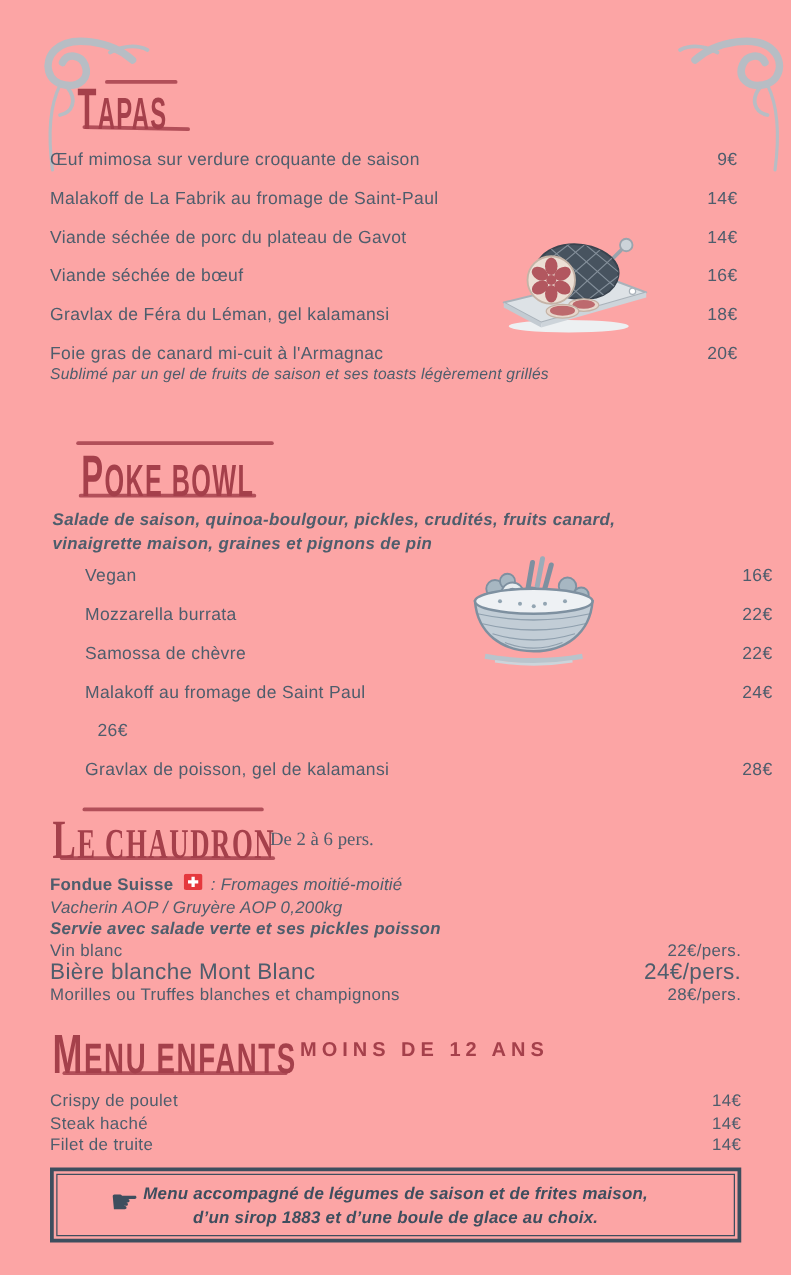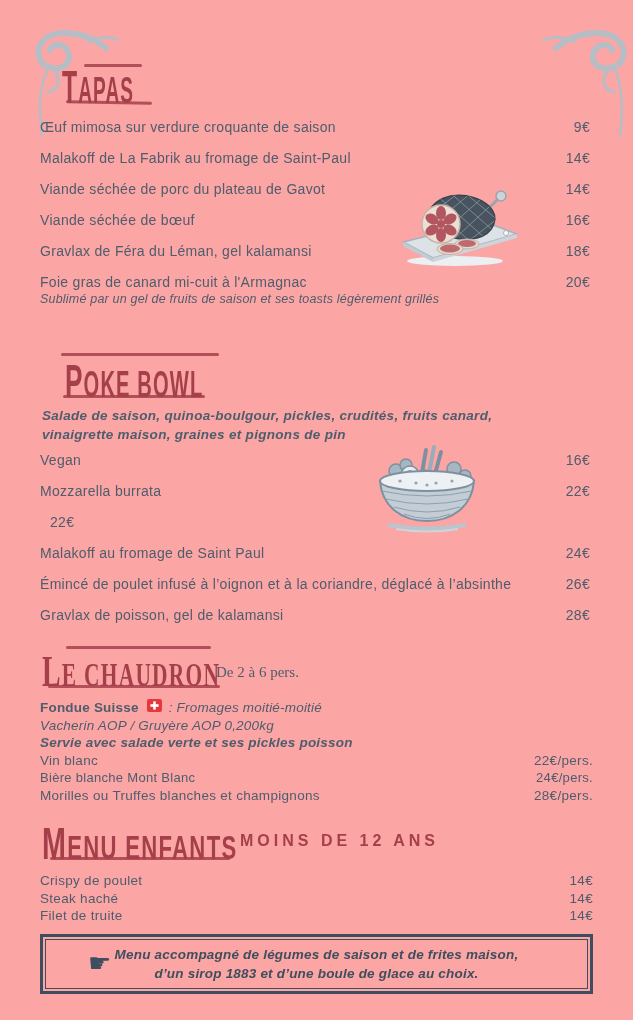--- a/index.html
+++ b/index.html
@@ -165,38 +165,38 @@
     <span class="htext">POKE BOWL</span>
     <div class="rule" style="left:-4px;top:-5px;width:158px;height:2.5px;"></div>
     <div class="rule" style="left:-2px;top:37px;width:142px;"></div>
   </div>
 
   <div class="poke-desc">
     <div>Salade de saison, quinoa-boulgour, pickles, crudités, fruits canard,</div>
     <div>vinaigrette maison, graines et pignons de pin</div>
   </div>
 
-  <div class="list list-wide" style="top:445px;">
+  <div class="list list-wide" style="top:445px;margin-left:28px;">
     <div class="row">
       <span>Vegan</span>
       <span class="item-price">16€</span>
     </div>
     <div class="row">
       <span>Mozzarella burrata</span>
       <span class="item-price">22€</span>
     </div>
     <div class="row">
+      <span>Samossa de chèvre</span>
       <span class="item-price">22€</span>
     </div>
     <div class="row">
       <span>Malakoff au fromage de Saint Paul</span>
       <span class="item-price">24€</span>
     </div>
     <div class="row">
-      <span>Émincé de poulet infusé à l’oignon et à la coriandre, déglacé à l’absinthe</span>
       <span class="item-price">26€</span>
     </div>
     <div class="row">
       <span>Gravlax de poisson, gel de kalamansi</span>
       <span class="item-price">28€</span>
     </div>
   </div>
 
   <div class="abs" style="left:366px;top:437px;">
     <svg width="122" height="96" viewBox="0 0 122 96">
@@ -255,21 +255,21 @@
         <rect x="3.4" y="5.2" width="8.2" height="2.6" fill="#ffffff"></rect>
       </svg>
       <span class="fondue-desc">: Fromages moitié-moitié</span>
     </div>
     <div class="detail-line">Vacherin AOP / Gruyère AOP 0,200kg</div>
     <div class="served-line">Servie avec salade verte et ses pickles poisson</div>
     <div class="row" style="line-height:17.5px;font-size:13.5px;">
       <span>Vin blanc</span>
       <span class="item-price">22€/pers.</span>
     </div>
-    <div class="row" style="line-height:17.5px;font-size:13px;">
+    <div class="row" style="line-height:17.5px;font-size:18px;">
       <span>Bière blanche Mont Blanc</span>
       <span class="item-price">24€/pers.</span>
     </div>
     <div class="row" style="line-height:17.5px;font-size:13.5px;">
       <span>Morilles ou Truffes blanches et champignons</span>
       <span class="item-price">28€/pers.</span>
     </div>
   </div>
 
   <div class="heading h-enfants" style="left:42px;top:822px;">

